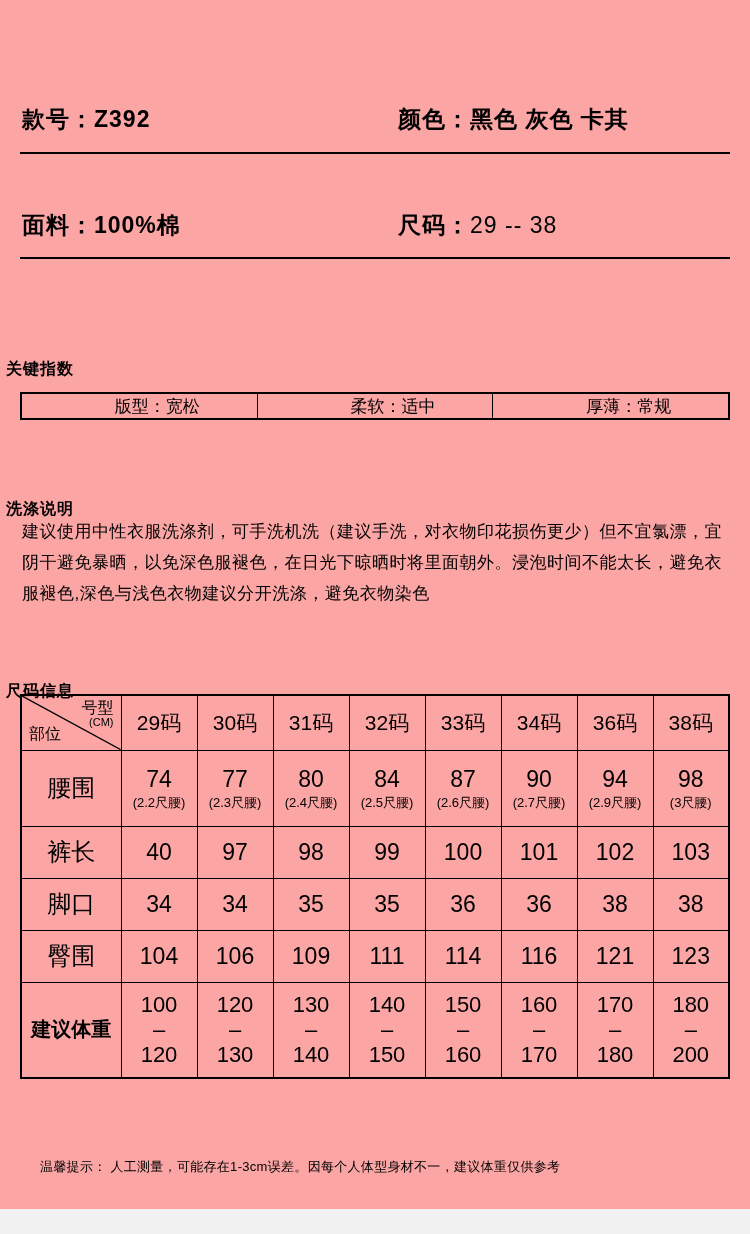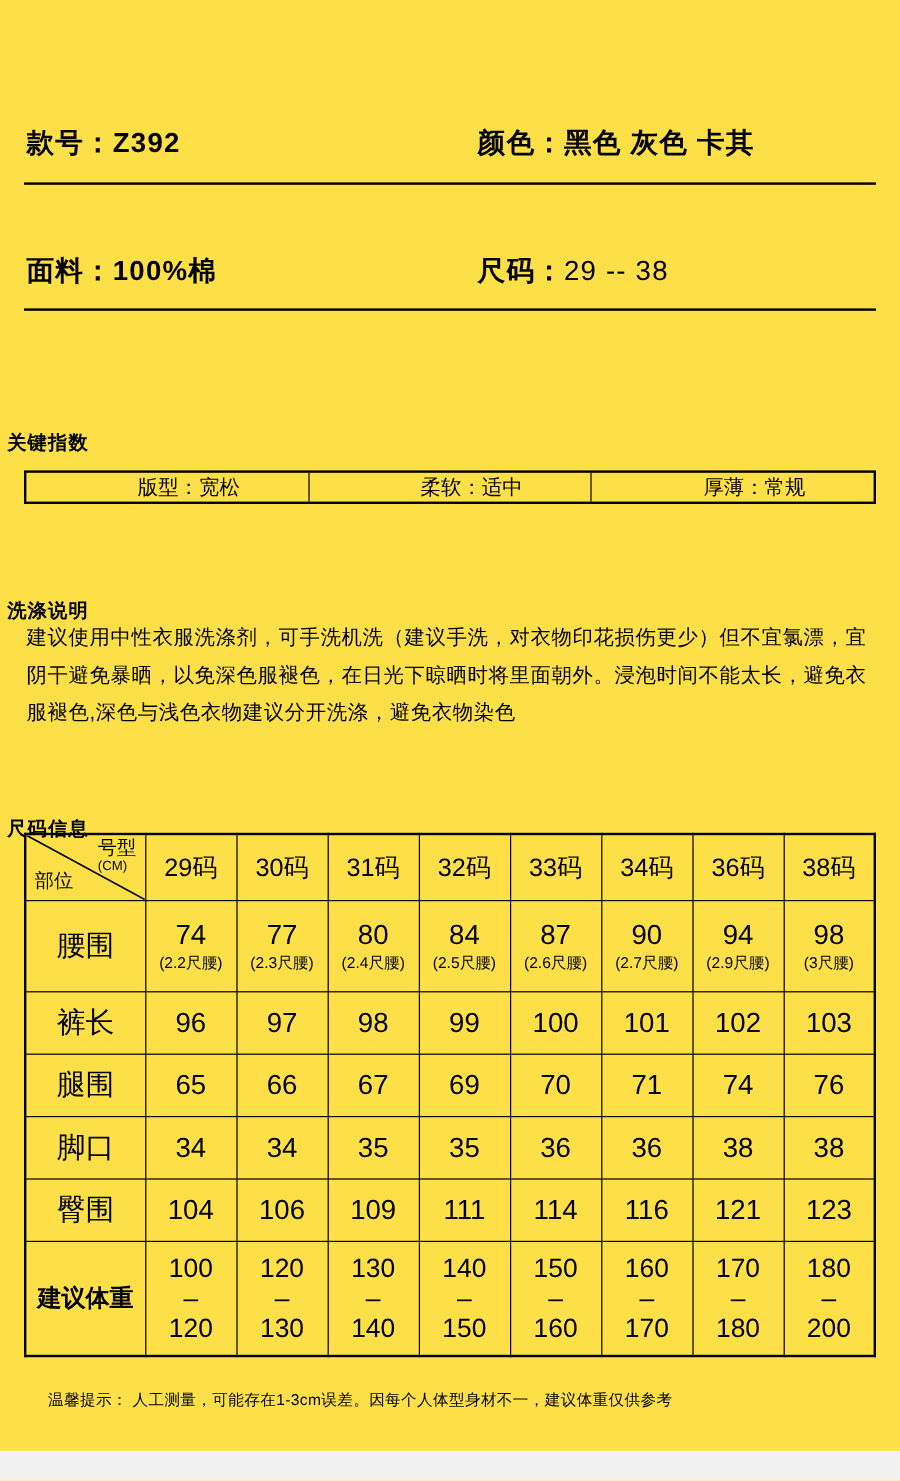--- a/index.html
+++ b/index.html
@@ -6,21 +6,21 @@
   html, body { background: #fff; }
   body {
     width: 750px;
     font-family: "Liberation Sans", "DejaVu Sans", sans-serif;
     color: #000;
   }
   .page {
     position: relative;
     width: 750px;
     height: 1234px;
-    background: #fde047;
+    background: #fca5a5;
     overflow: hidden;
   }
   .abs { position: absolute; }
 
   
   .info-row {
     left: 22px;
     width: 706px;
     display: flex;
     font-size: 23px;
@@ -110,21 +110,21 @@
     top: 0; left: 0;
     width: 100%; height: 100%;
     display: block;
   }
   .corner-top {
     position: absolute;
     top: 4px; right: 7px;
     font-size: 16px;
     font-weight: 400;
     line-height: 1.05;
-    text-align: left;
+    text-align: right;
   }
   .corner-unit { display: block; font-size: 11px; }
   .corner-bottom {
     position: absolute;
     bottom: 5px; left: 7px;
     font-size: 16px;
     font-weight: 400;
   }
 
   
@@ -237,41 +237,30 @@
             <div class="sub">(2.9尺腰)</div>
           </td>
         <td>
             <div class="num">98</div>
             <div class="sub">(3尺腰)</div>
           </td>
       </tr>
 
       <tr class="std">
         <td class="rowlabel">裤长</td>
-        <td class="numcell">96</td>
+        <td class="numcell">40</td>
         <td class="numcell">97</td>
         <td class="numcell">98</td>
         <td class="numcell">99</td>
         <td class="numcell">100</td>
         <td class="numcell">101</td>
         <td class="numcell">102</td>
         <td class="numcell">103</td>
       </tr>
 
-      <tr class="std">
-        <td class="rowlabel">腿围</td>
-        <td class="numcell">65</td>
-        <td class="numcell">66</td>
-        <td class="numcell">67</td>
-        <td class="numcell">69</td>
-        <td class="numcell">70</td>
-        <td class="numcell">71</td>
-        <td class="numcell">74</td>
-        <td class="numcell">76</td>
-      </tr>
 
       <tr class="std">
         <td class="rowlabel">脚口</td>
         <td class="numcell">34</td>
         <td class="numcell">34</td>
         <td class="numcell">35</td>
         <td class="numcell">35</td>
         <td class="numcell">36</td>
         <td class="numcell">36</td>
         <td class="numcell">38</td>

